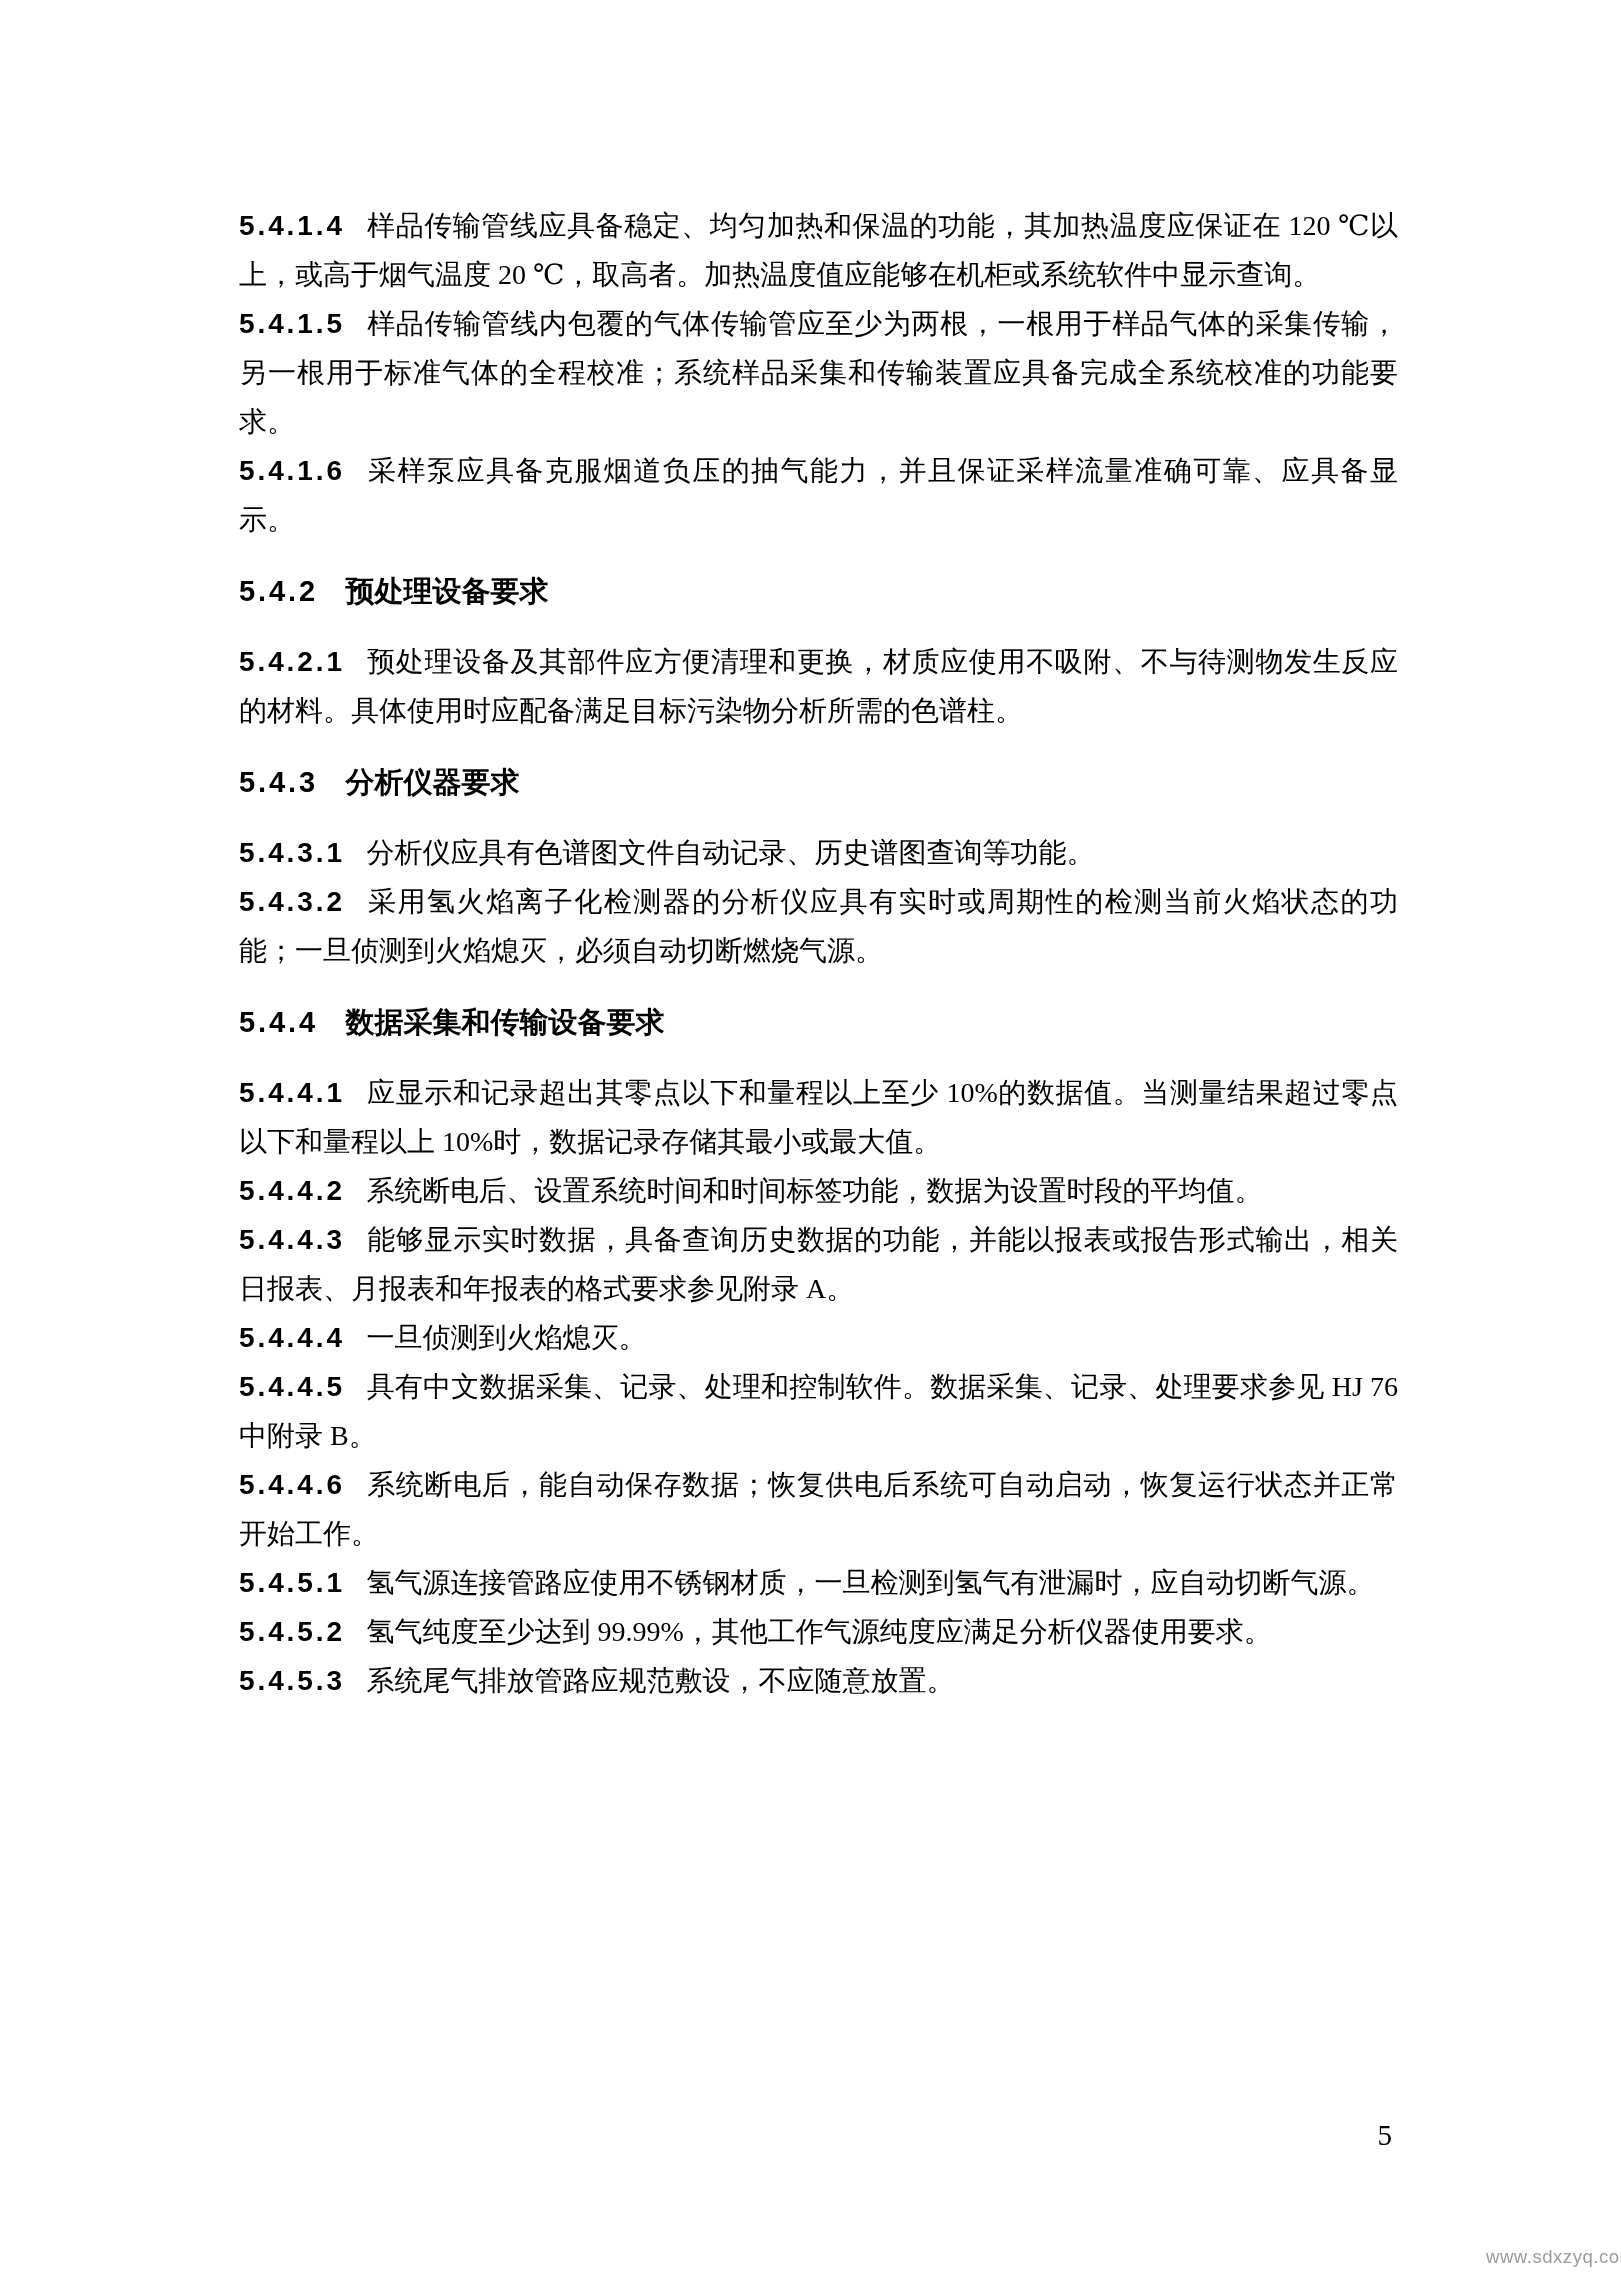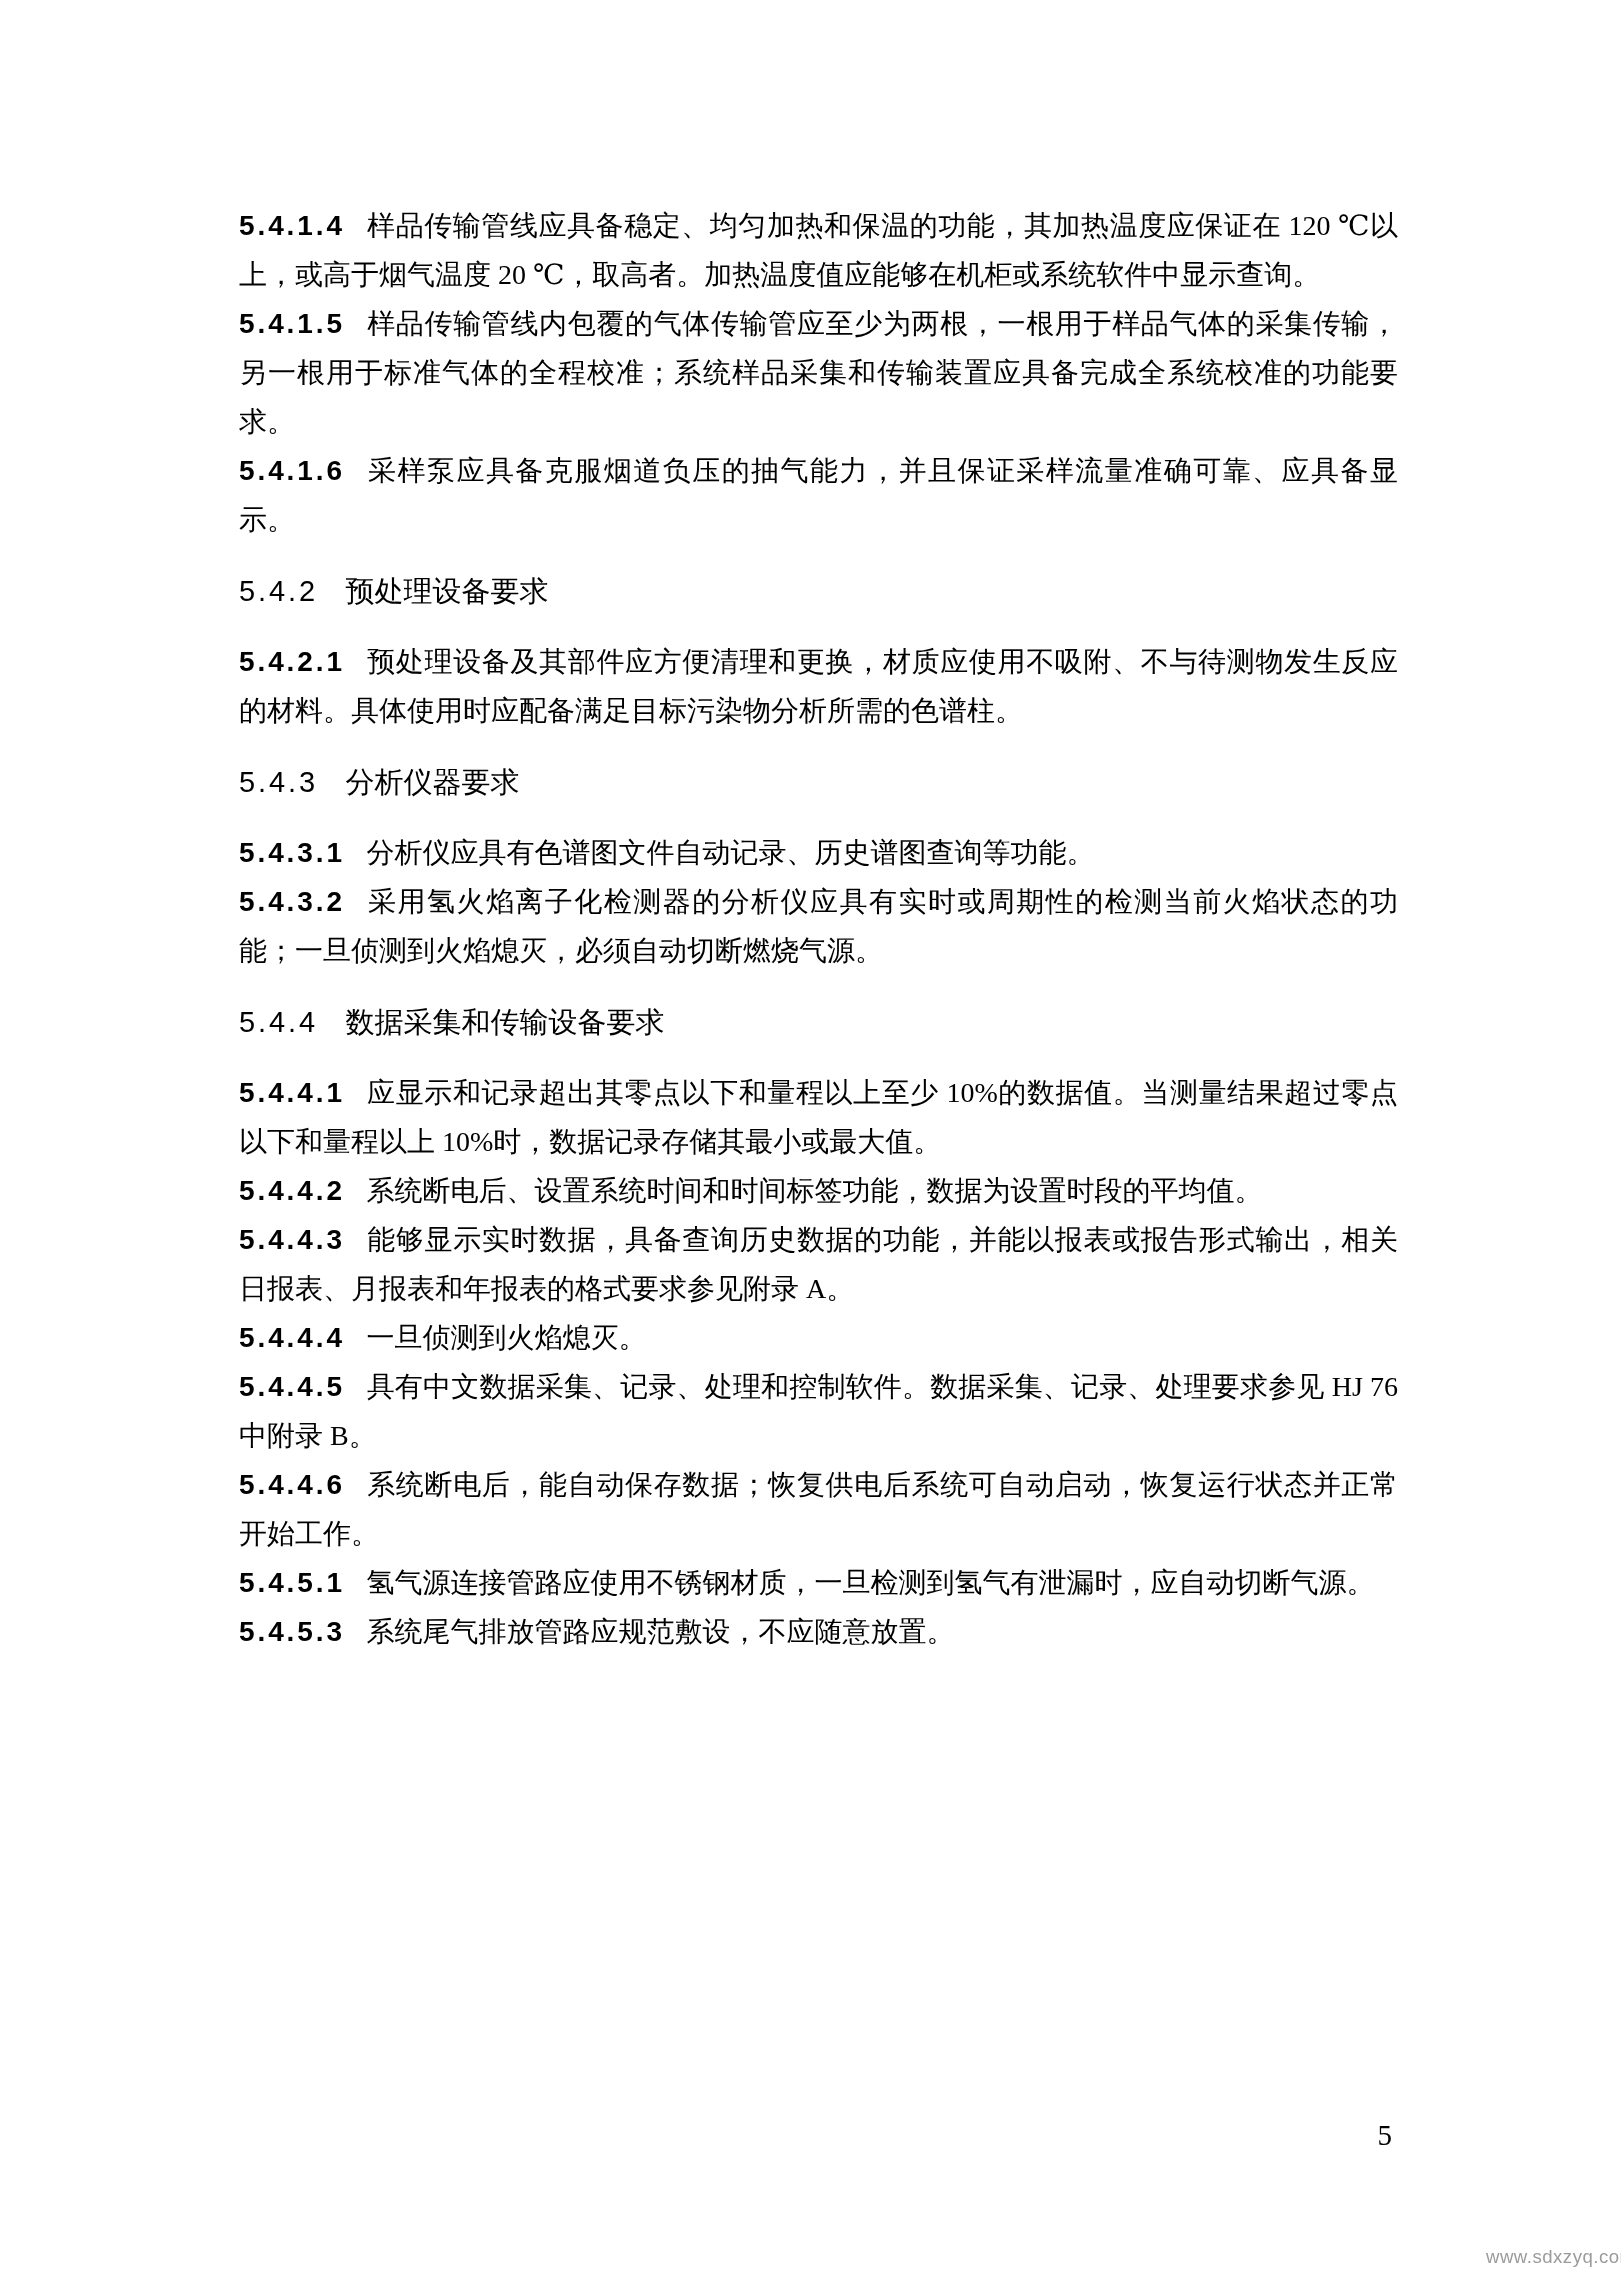--- a/index.html
+++ b/index.html
@@ -33,21 +33,21 @@
   .clause-label {
     font-family: "Liberation Sans", "DejaVu Sans", sans-serif;
     font-weight: bold;
     letter-spacing: 2.9px;
     margin-right: 21.6px;
     white-space: nowrap;
   }
   .heading {
     font-size: 29px;
     line-height: 49px;
-    font-weight: normal;
+    font-weight: bold;
     font-family: "Liberation Sans", "DejaVu Sans", sans-serif;
     margin-top: 22.5px;
     margin-bottom: 21.6px;
     color: #000000;
   }
   .heading-label {
     letter-spacing: 2.9px;
     margin-right: 27.4px;
     white-space: nowrap;
   }
@@ -137,20 +137,23 @@
 
     <p class="clause">
       <span class="clause-label">5.4.4.6</span><span class="clause-text">系统断电后，能自动保存数据；恢复供电后系统可自动启动，恢复运行状态并正常开始工作。</span>
     </p>
 
 
     <p class="clause">
       <span class="clause-label">5.4.5.1</span><span class="clause-text">氢气源连接管路应使用不锈钢材质，一旦检测到氢气有泄漏时，应自动切断气源。</span>
     </p>
 
+    <p class="clause">
+      <span class="clause-label">5.4.5.2</span><span class="clause-text">氢气纯度至少达到 99.99%，其他工作气源纯度应满足分析仪器使用要求。</span>
+    </p>
 
     <p class="clause">
       <span class="clause-label">5.4.5.3</span><span class="clause-text">系统尾气排放管路应规范敷设，不应随意放置。</span>
     </p>
 
   </main>
 
   <div class="page-number">5</div>
 
   <div class="watermark">www.sdxzyq.com</div>

